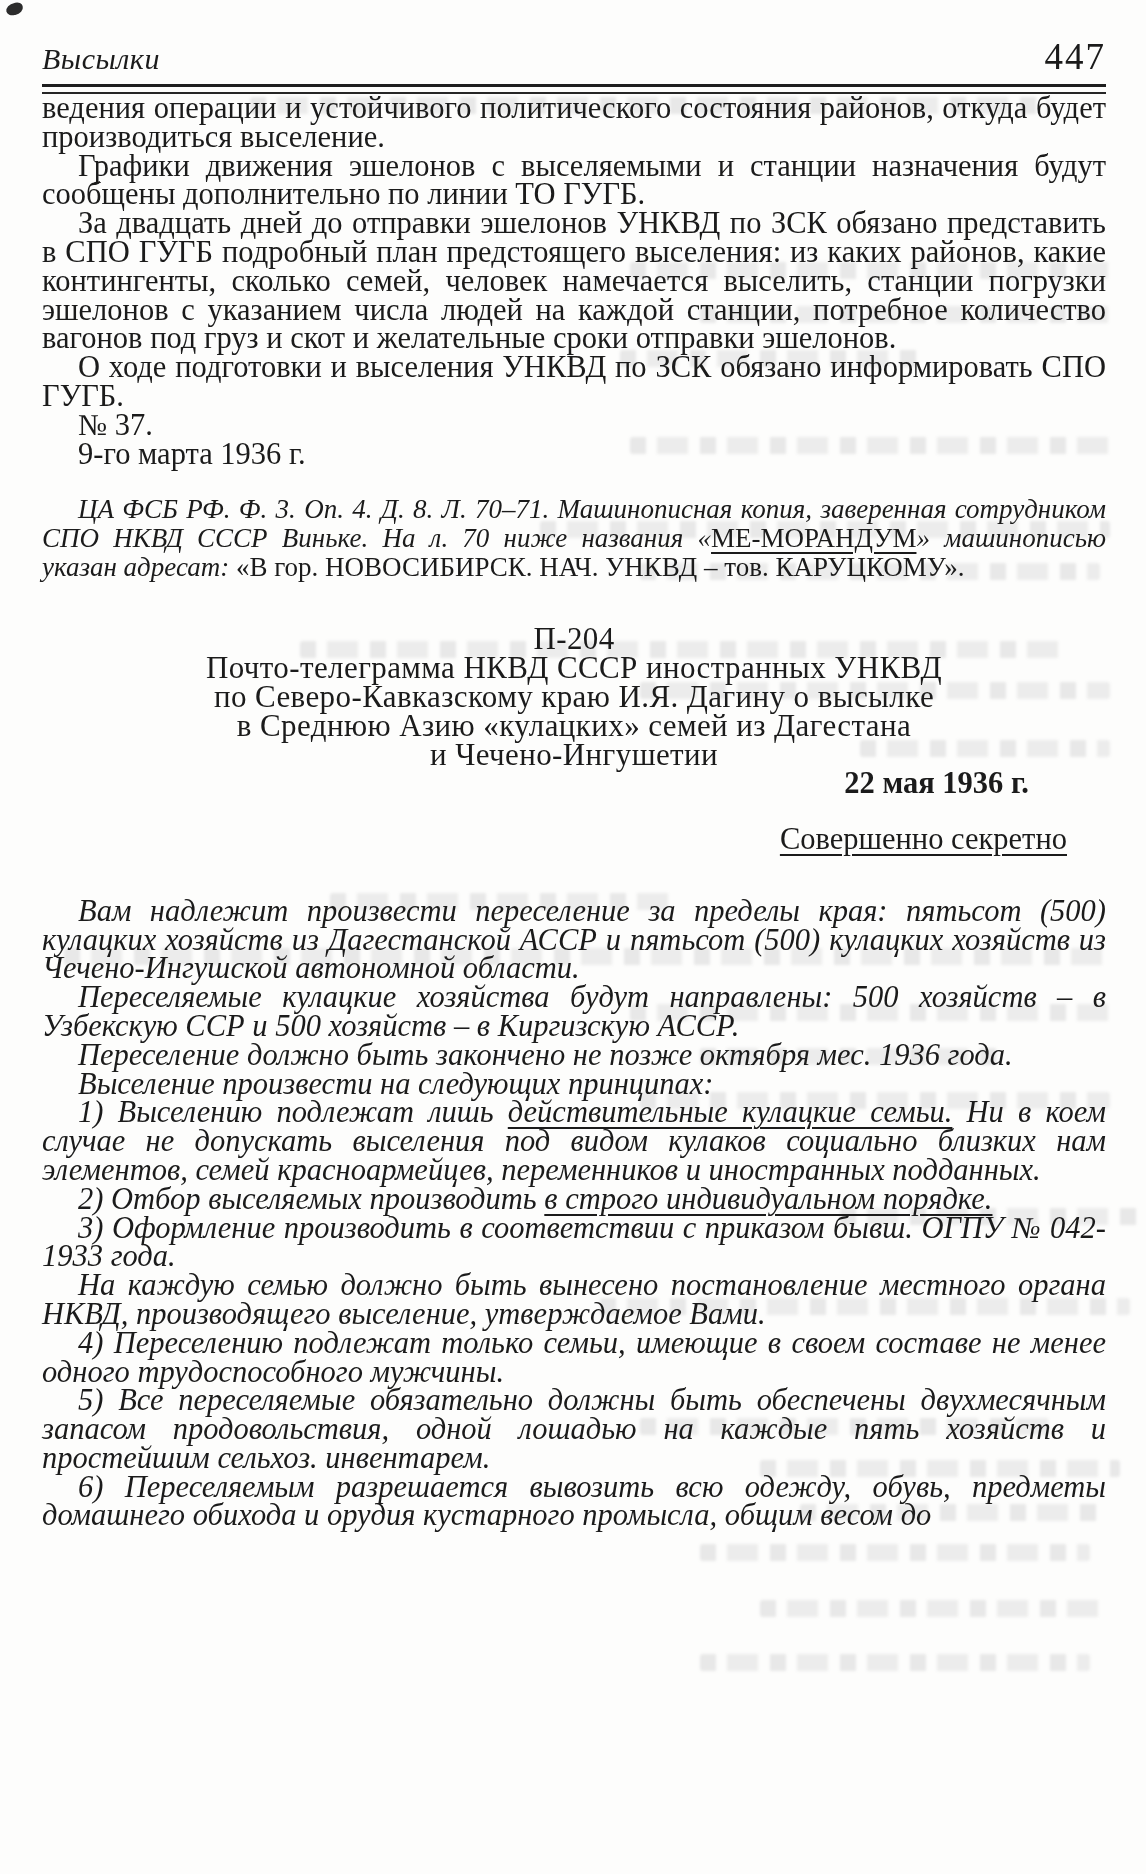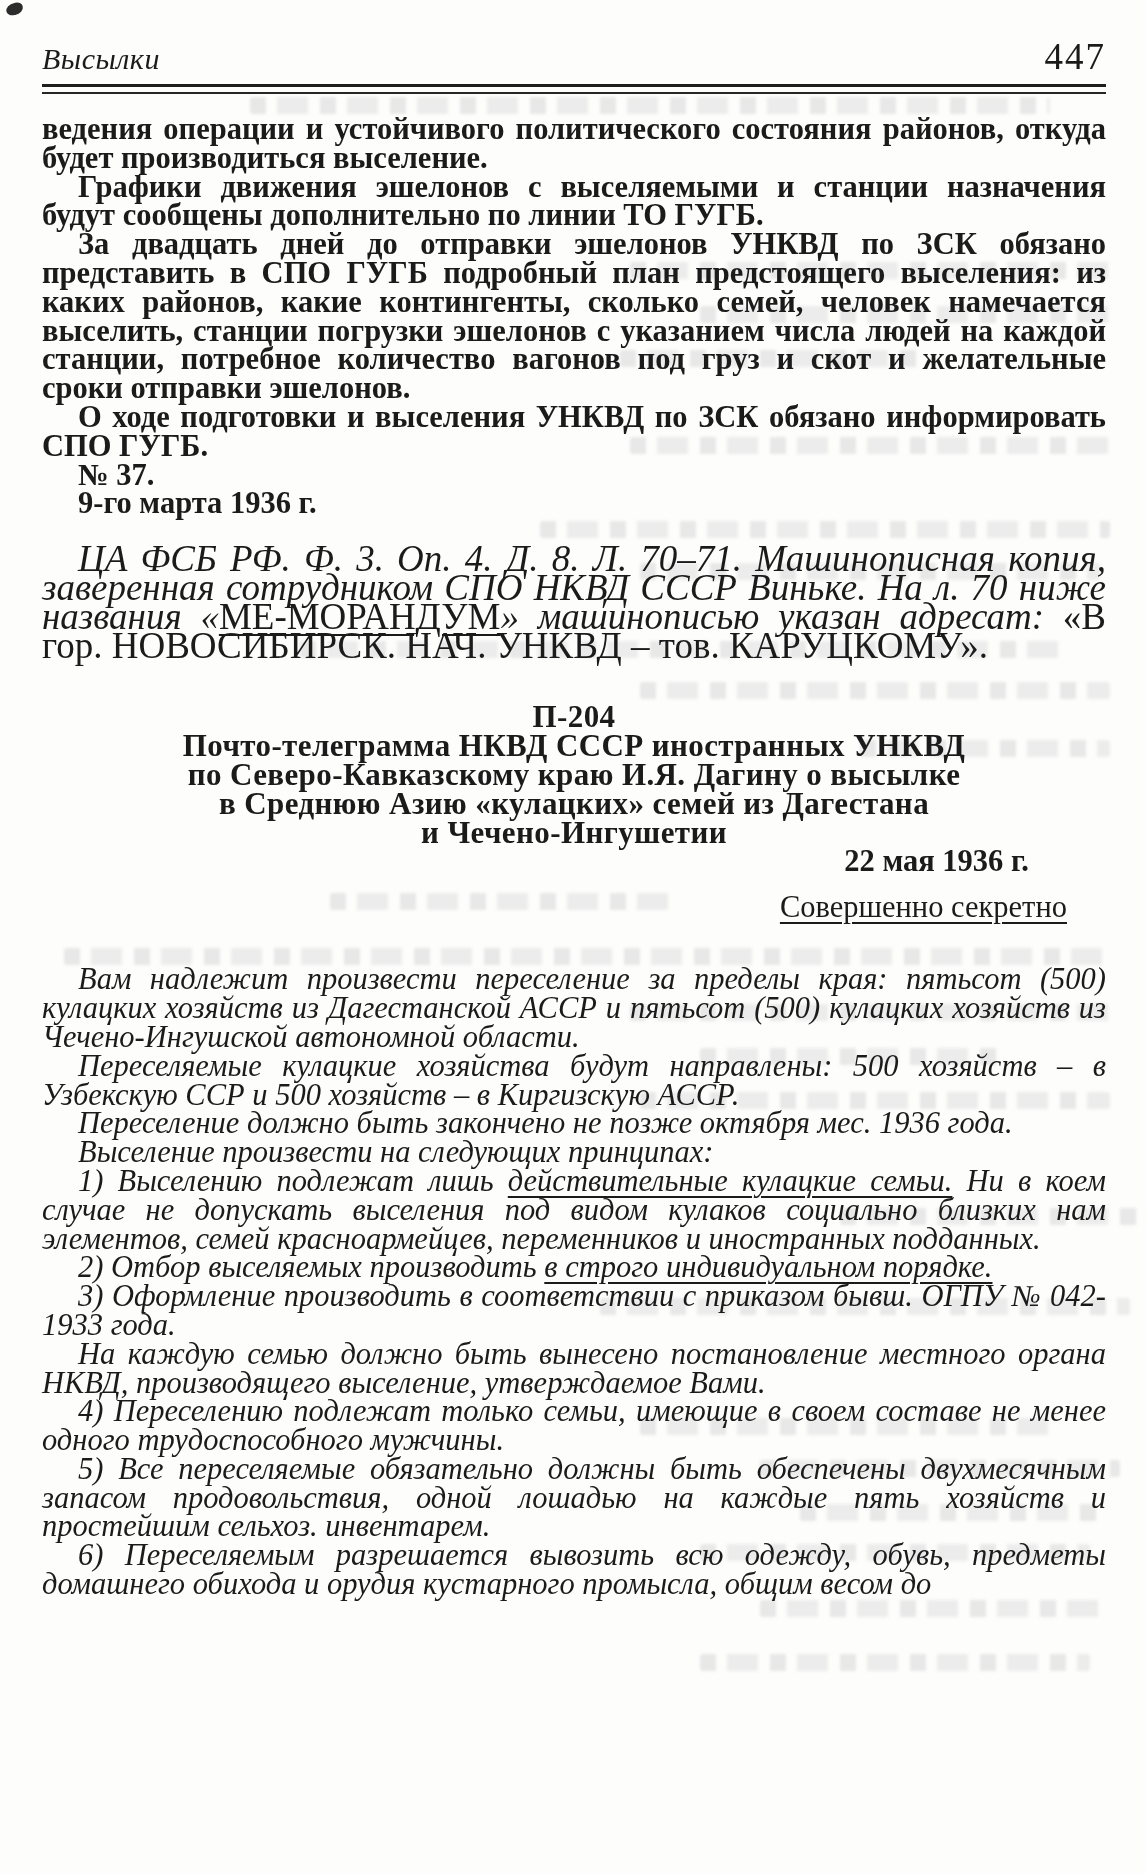--- a/index.html
+++ b/index.html
@@ -24,27 +24,27 @@
   .page{position:absolute;inset:0;z-index:1;padding:38px 40px 0 42px;box-sizing:border-box;}
   .speck{position:absolute;left:6px;top:3px;width:17px;height:12px;background:#2c2c2c;border-radius:60% 40% 55% 45%;transform:rotate(-12deg);}
   .header{display:flex;justify-content:space-between;align-items:baseline;}
   .running-title{font-style:italic;font-size:30px;letter-spacing:.5px;}
   .page-number{font-weight:normal;font-size:37px;letter-spacing:2px;line-height:1;}
   .rule{margin-top:8px;height:5px;border-top:3px solid #1e1e1e;border-bottom:2px solid #262626;}
   .text{font-size:30.5px;line-height:28.8px;text-align:justify;}
   .text p{margin:0;text-indent:36px;}
   .text p.noindent{text-indent:0;}
   .text p.plain{text-align:left;}
-  .memo{margin-top:21px;font-weight:bold;}
-  .citation{margin-top:27px;font-style:italic;font-size:37px;}
+  .memo{}
+  .citation{margin-top:27px;font-style:italic;font-size:27px;}
   .citation .up{font-style:normal;}
   .u{text-decoration:underline;text-decoration-thickness:2.4px;text-underline-offset:5px;}
-  .doc-head{margin-top:42px;text-align:center;font-weight:bold;font-size:31px;line-height:29px;letter-spacing:.4px;}
+  .doc-head{margin-top:42px;text-align:center;font-weight:normal;font-size:31px;line-height:29px;letter-spacing:.4px;}
   .doc-date{text-align:right;padding-right:77px;font-weight:bold;font-size:30.5px;line-height:29px;}
-  .classification{margin-top:17px;text-align:right;padding-right:39px;font-size:30.5px;line-height:29px;}
+  .classification{margin-top:27px;text-align:right;padding-right:39px;font-size:30.5px;line-height:29px;}
   .body{margin-top:43px;font-style:italic;}
 </style>
 </head>
 <body>
 
 <div id="ghosts">
     <div class="ghost" style="left: 250px; top: 97px; width: 800px;"></div>
     <div class="ghost" style="left: 630px; top: 262px; width: 490px;"></div>
     <div class="ghost" style="left: 700px; top: 306px; width: 420px;"></div>
     <div class="ghost" style="left: 620px; top: 350px; width: 300px;"></div>

